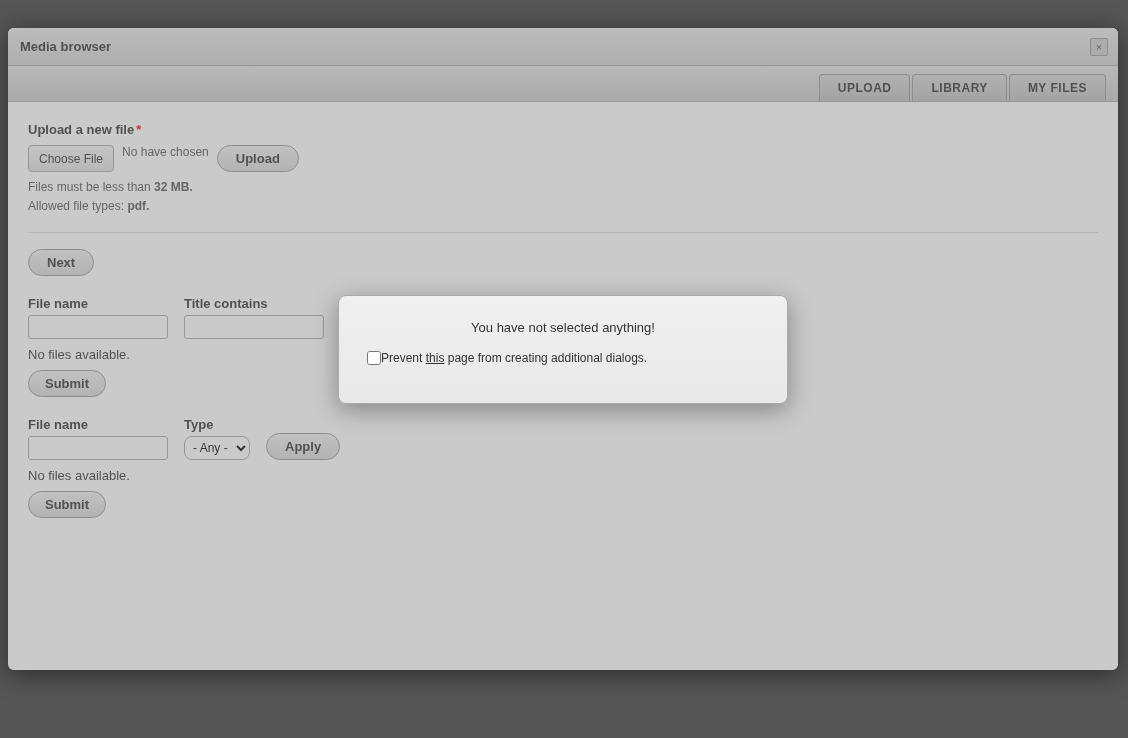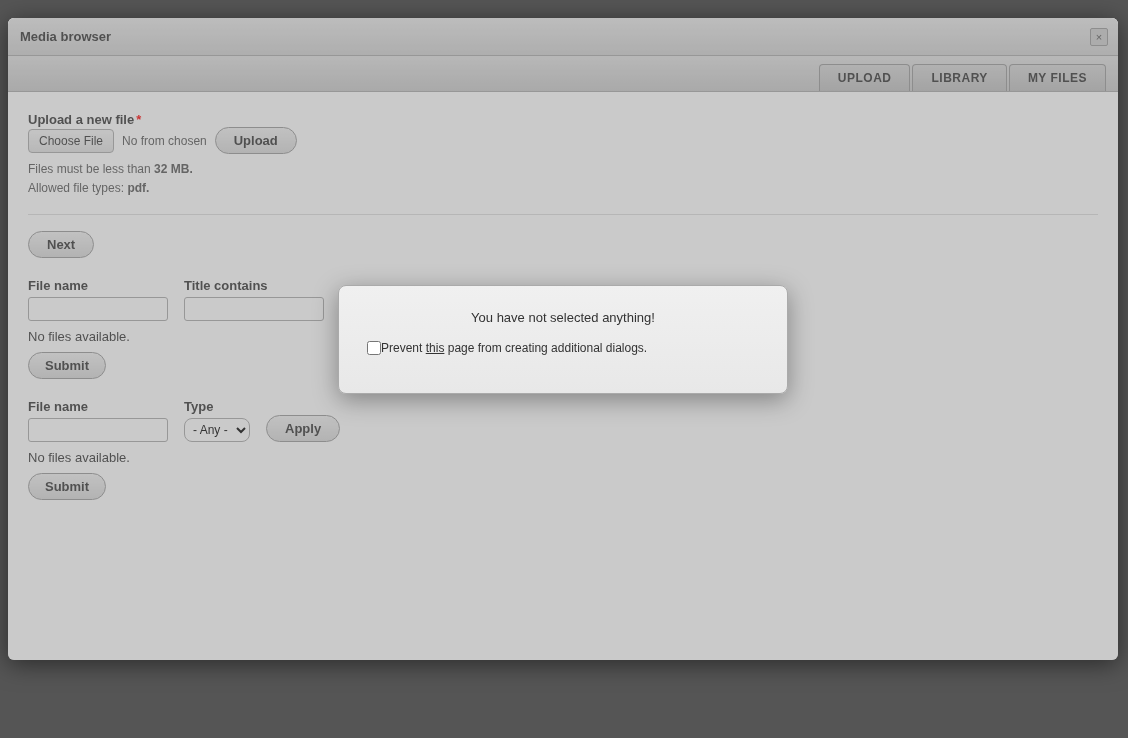--- a/index.html
+++ b/index.html
@@ -9,21 +9,21 @@
       background: #555;
       font-family: -apple-system, "Helvetica Neue", Arial, sans-serif;
       font-size: 13px;
       overflow: hidden;
       position: relative;
     }
 
     
     .media-browser-window {
       position: absolute;
-      top: 18px;
+      top: 28px;
       left: 8px;
       width: 1110px;
       height: 642px;
       background: #fff;
       border-radius: 6px;
       box-shadow: 0 4px 24px rgba(0,0,0,0.5);
       overflow: hidden;
     }
 
     .window-titlebar {
@@ -95,30 +95,30 @@
     .upload-section {
       margin-bottom: 16px;
       padding-bottom: 16px;
       border-bottom: 1px solid #ddd;
     }
 
     .upload-label {
       font-size: 13px;
       font-weight: bold;
       color: #333;
+      margin-bottom: 8px;
     }
 
     .required-star {
       color: red;
       margin-left: 2px;
     }
 
     .upload-row {
       display: flex;
-      align-items: center;
       gap: 8px;
       margin-bottom: 6px;
     }
 
     .choose-file-btn {
       padding: 4px 10px;
       background: linear-gradient(to bottom, #f5f5f5, #e0e0e0);
       border: 1px solid #aaa;
       border-radius: 4px;
       cursor: pointer;
@@ -343,21 +343,21 @@
 
   <div class="window-content">
 
     
     <div class="upload-section">
       <div class="upload-label">
         <span>Upload a new file</span><span class="required-star">*</span>
       </div>
       <div class="upload-row">
         <button class="choose-file-btn">Choose File</button>
-        <span class="no-file-text">No from chosen</span>
+        <span class="no-file-text">No have chosen</span>
         <button class="upload-btn">Upload</button>
       </div>
       <div class="file-info">
         Files must be less than <strong>32 MB.</strong><br>
         Allowed file types: <strong>pdf.</strong>
       </div>
     </div>
 
     
     <button class="next-btn">Next</button>

